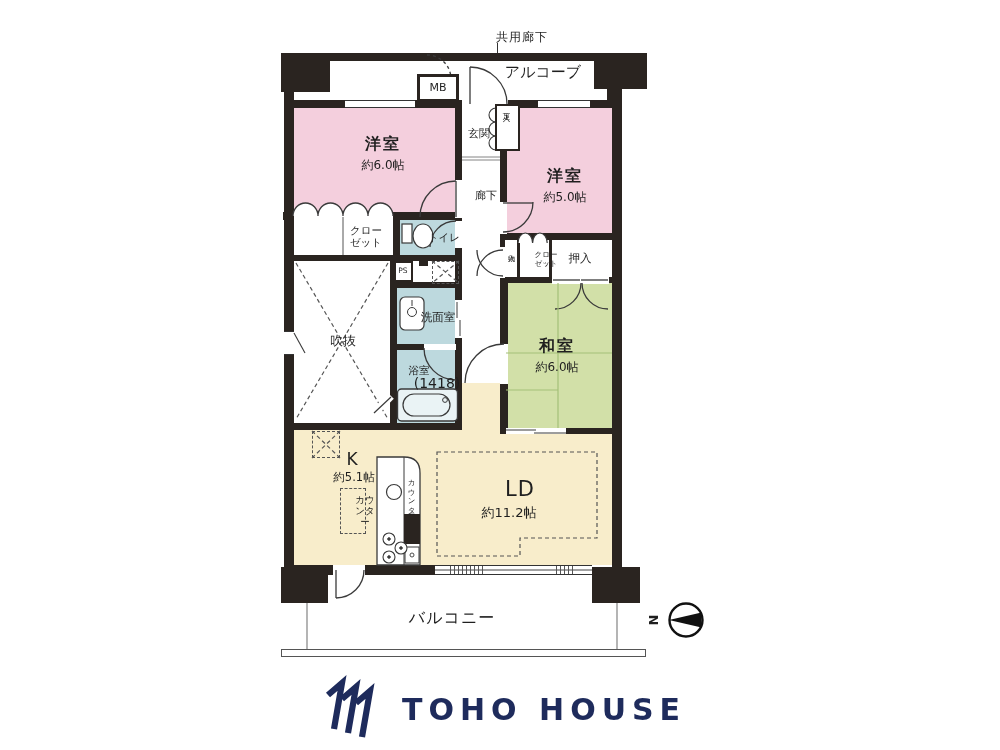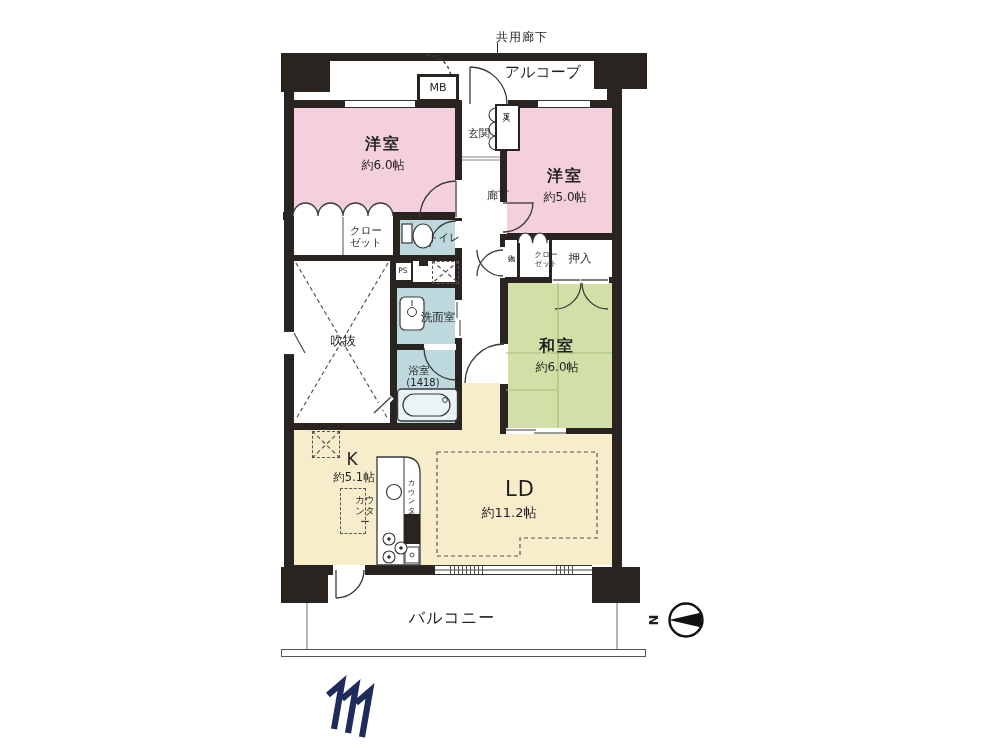--- a/index.html
+++ b/index.html
@@ -216,47 +216,48 @@
   <div class="box" style="left:312px;top:431px;width:28px;height:27px;border:1.5px dashed #555;background:transparent;"></div>
   <div class="box" style="left:340px;top:488px;width:26px;height:46px;border:1.5px dashed #555;background:transparent;"></div>
   <div class="box" style="left:281px;top:649px;width:365px;height:8px;border:1px solid #555;"></div>
   <div style="position:absolute;left:497px;top:43px;width:1px;height:10px;background:#333;"></div>
 
   <div class="lbl" style="left:522px;top:37px;font-size:12px;letter-spacing:1px;">共用廊下</div>
   <div class="lbl" style="left:543px;top:73px;font-size:15px;">アルコーブ</div>
   <div class="lbl" style="left:438px;top:88px;font-size:11px;">MB</div>
   <div class="lbl" style="left:479px;top:134px;font-size:11px;">玄関</div>
   <div class="vert" style="left:501px;top:107px;font-size:7.5px;">下足入</div>
-  <div class="lbl" style="left:486px;top:196px;font-size:11px;margin-left:12px;">廊下</div>
+  <div class="lbl" style="left:486px;top:196px;font-size:11px;">廊下</div>
 
   <div class="lbl bold" style="left:383px;top:144px;font-size:16px;letter-spacing:2px;">洋室</div>
   <div class="lbl" style="left:383px;top:165px;font-size:12px;">約6.0帖</div>
   <div class="lbl bold" style="left:565px;top:176px;font-size:16px;letter-spacing:2px;">洋室</div>
   <div class="lbl" style="left:565px;top:197px;font-size:12px;text-align:right;">約5.0帖</div>
 
   <div class="lbl wrap" style="left:354px;top:236px;font-size:10.5px;width:42px;">クローゼット</div>
   <div class="lbl" style="left:444px;top:237px;font-size:10.5px;">トイレ</div>
   <div class="lbl" style="left:403px;top:271px;font-size:7.5px;">PS</div>
   <div class="lbl" style="left:343px;top:341px;font-size:13px;">吹抜</div>
   <div class="lbl" style="left:438px;top:318px;font-size:11.5px;">洗面室</div>
   <div class="lbl" style="left:419px;top:370px;font-size:10.5px;">浴室</div>
-  <div class="lbl" style="left:423px;top:383px;font-size:10px;">(1418)</div>
+  <div class="lbl" style="left:437px;top:383px;font-size:14px;">(1418)</div>
 
   <div class="vert" style="left:506px;top:249px;font-size:7px;">物入</div>
   <div class="lbl wrap" style="left:534px;top:260px;font-size:7.5px;width:25px;">クローゼット</div>
   <div class="lbl" style="left:580px;top:259px;font-size:11.5px;">押入</div>
 
   <div class="lbl bold" style="left:557px;top:346px;font-size:16px;letter-spacing:2px;">和室</div>
   <div class="lbl" style="left:557px;top:367px;font-size:12px;">約6.0帖</div>
 
   <div class="lbl" style="left:352px;top:459px;font-size:17px;">K</div>
   <div class="lbl" style="left:354px;top:478px;font-size:11.5px;">約5.1帖</div>
   <div class="lbl wrap" style="left:353px;top:511px;font-size:9.5px;width:22px;">カウンター</div>
   <div class="vert" style="left:406px;top:474px;font-size:7.5px;">カウンター</div>
 
   <div class="lbl" style="left:520px;top:489px;font-size:21px;letter-spacing:1px;">LD</div>
   <div class="lbl" style="left:509px;top:513px;font-size:13px;">約11.2帖</div>
 
   <div class="lbl" style="left:452px;top:618px;font-size:16px;letter-spacing:1px;">バルコニー</div>
   <div class="lbl north" style="left:654px;top:620px;font-size:13px;">N</div>
 
+  <div class="logo-text" style="left:402px;top:692px;font-size:30px;">TOHO HOUSE</div>
 
 </div>
 
 </body></html>

